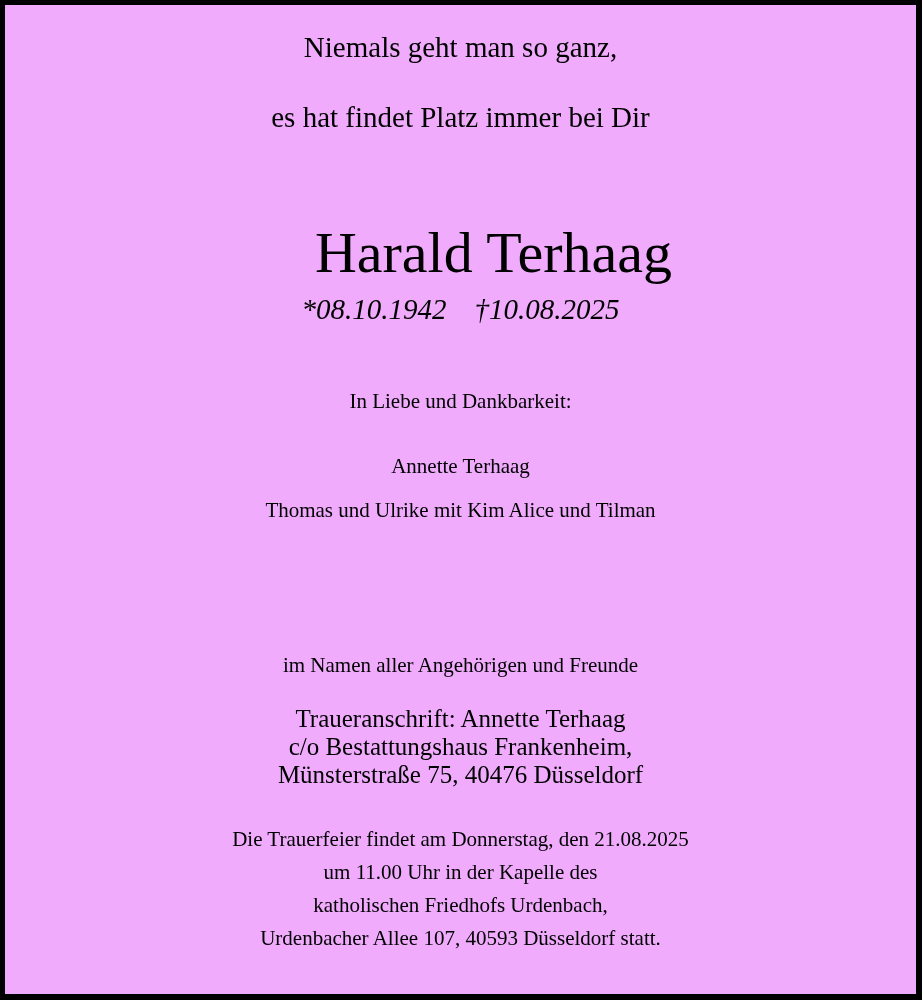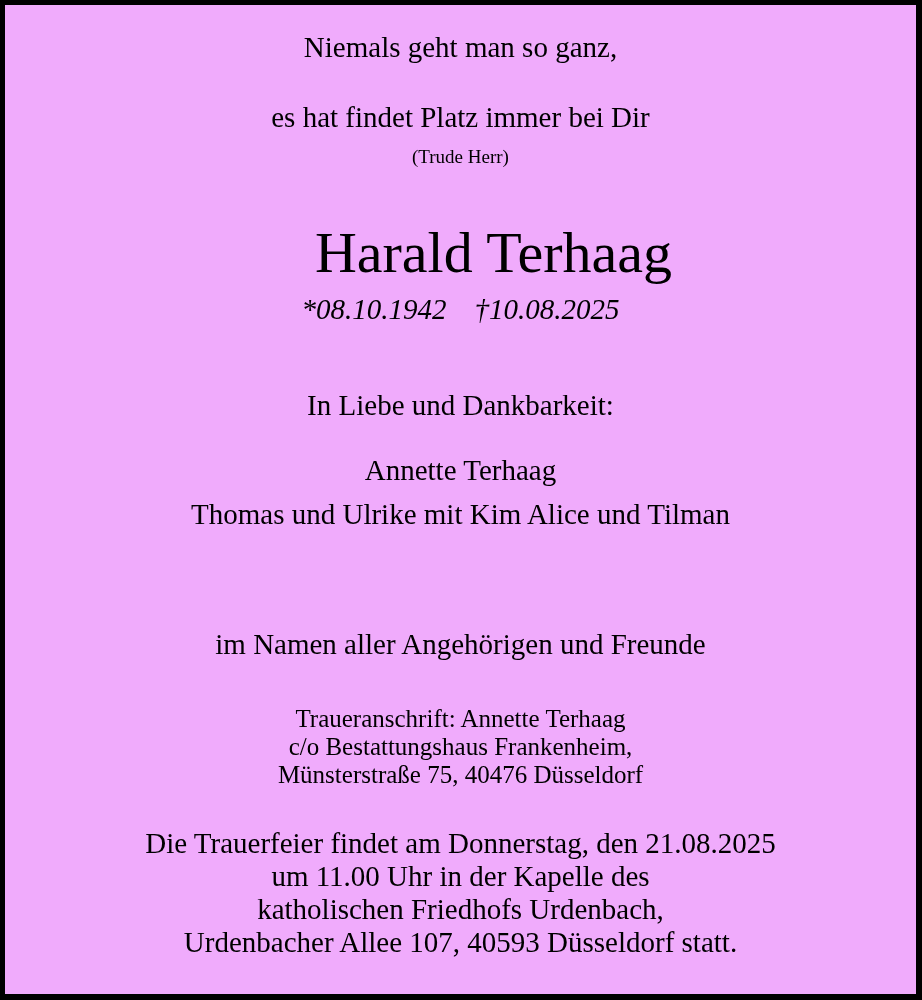--- a/index.html
+++ b/index.html
@@ -13,41 +13,40 @@
     }
     .line {
       position: absolute; left: 0; width: 911px; text-align: center;
       font-family: "Liberation Serif", serif; color: #000; white-space: nowrap;
     }
     .quote { font-size: 29px; }
     .attr { font-size: 19px; }
     .name { font-size: 58px; margin-left: 33px; }
     .dates { font-size: 29px; font-style: italic; }
     .dates .sep { display: inline-block; width: 28px; }
-    .body { font-size: 29px; }
+    .body { font-size: 21px; }
     .addr { font-size: 25px; }
   </style>
 </head>
 <body>
 
 <div class="frame">
   <div class="line quote" style="top:26px">Niemals geht man so ganz,</div>
   <div class="line quote" style="top:96px">es hat findet Platz immer bei Dir</div>
-  <div class="line attr" style="top:141px">(Trude Herr)</div>
 
   <div class="line name" style="top:214px">Harald Terhaag</div>
   <div class="line dates" style="top:288px">
     <span>*08.10.1942</span><span class="sep"></span><span>†10.08.2025</span>
   </div>
 
   <div class="line body" style="top:384px">In Liebe und Dankbarkeit:</div>
 
   <div class="line body" style="top:449px">Annette Terhaag</div>
   <div class="line body" style="top:493px">Thomas und Ulrike mit Kim Alice und Tilman</div>
-  <div class="line body" style="top:623px">im Namen aller Angehörigen und Freunde</div>
+  <div class="line body" style="top:648px">im Namen aller Angehörigen und Freunde</div>
 
   <div class="line addr" style="top:700px">Traueranschrift: Annette Terhaag</div>
   <div class="line addr" style="top:728px">c/o Bestattungshaus Frankenheim,</div>
   <div class="line addr" style="top:756px">Münsterstraße 75, 40476 Düsseldorf</div>
 
   <div class="line body" style="top:822px">Die Trauerfeier findet am Donnerstag, den 21.08.2025</div>
   <div class="line body" style="top:855px">um 11.00 Uhr in der Kapelle des</div>
   <div class="line body" style="top:888px">katholischen Friedhofs Urdenbach,</div>
   <div class="line body" style="top:921px">Urdenbacher Allee 107, 40593 Düsseldorf statt.</div>
 </div>

